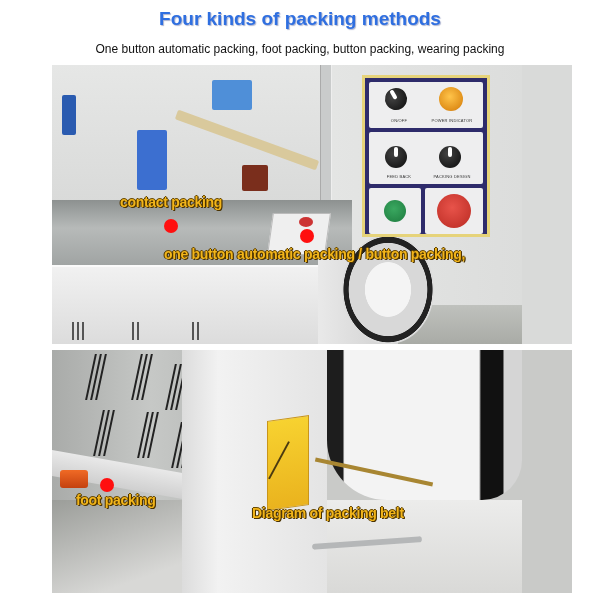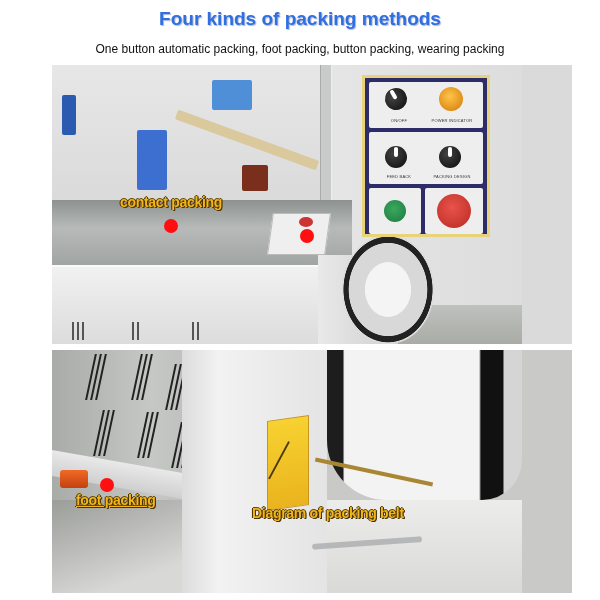--- a/index.html
+++ b/index.html
@@ -118,20 +118,21 @@
       <div class="green-btn" style="left:15px;top:12px;"></div>
     </div>
     <div class="panel-sec" style="left:60px;top:110px;width:58px;height:46px;">
       <div class="red-btn" style="left:12px;top:6px;"></div>
     </div>
   </div>
 
   <div class="dot" style="left:112px;top:154px;"></div>
   <div class="dot" style="left:248px;top:164px;"></div>
   <div class="callout" style="left:68px;top:129px;">contact packing</div>
+  <div class="callout" style="left:112px;top:181px;">one button automatic packing / button packing,</div>
 </div>
 
 <div class="photo photo2">
   <div class="abs vented-wall">
     <div class="vent" style="left:38px;top:4px;"></div>
     <div class="vent" style="left:43px;top:4px;"></div>
     <div class="vent" style="left:48px;top:4px;"></div>
     <div class="vent" style="left:84px;top:4px;"></div>
     <div class="vent" style="left:89px;top:4px;"></div>
     <div class="vent" style="left:94px;top:4px;"></div>
@@ -155,15 +156,15 @@
   <div class="abs cabinet"></div>
   <div class="abs floor3"></div>
   <div class="abs reel2"></div>
   <div class="abs warning-label">
     <div class="abs" style="left:10px;top:20px;width:2px;height:40px;background:#4b3a10;transform:rotate(30deg);"></div>
   </div>
   <div class="abs bracket"></div>
   <div class="abs handle"></div>
 
   <div class="dot" style="left:48px;top:128px;"></div>
-  <div class="callout" style="left:24px;top:142px;text-decoration:underline;">foot packing</div>
+  <div class="callout" style="left:24px;top:142px;">foot packing</div>
   <div class="callout" style="left:200px;top:155px;">Diagram of packing belt</div>
 </div>
 
 </body></html>

